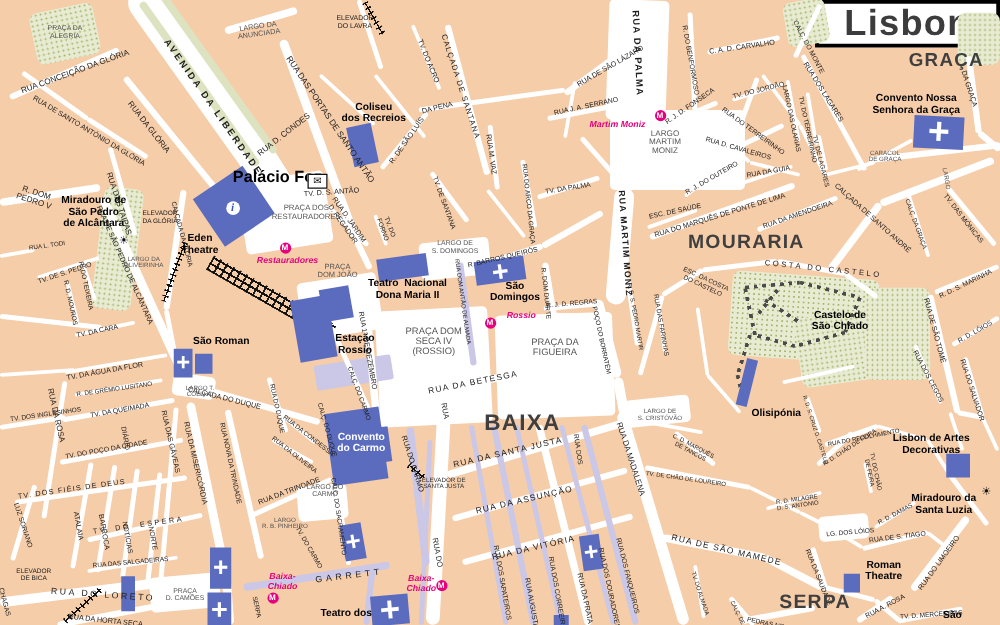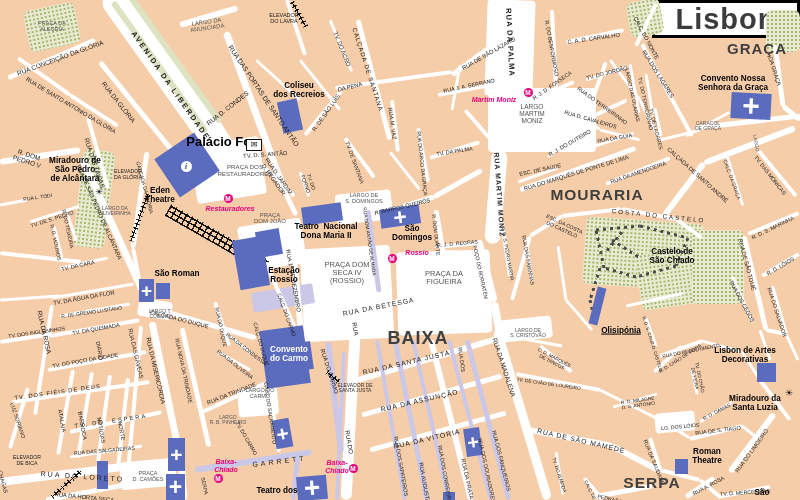--- a/index.html
+++ b/index.html
@@ -459,21 +459,21 @@
     <div class="lbl ctr" style="left: 412px; top: 234px; font-size: 8.2px; color: rgb(0, 0, 0); font-weight: bold; transform: translate(-50%, -50%) rotate(0deg);">São
 Domingos</div>
     <div class="lbl ctr" style="left: 284px; top: 276px; font-size: 8.2px; color: rgb(0, 0, 0); font-weight: bold; transform: translate(-50%, -50%) rotate(0deg);">Estação
 Rossio</div>
     <div class="lbl ctr" style="left: 289px; top: 355px; font-size: 8.2px; color: rgb(255, 255, 255); font-weight: bold; transform: translate(-50%, -50%) rotate(0deg);">Convento
 do Carmo</div>
     <div class="lbl ctr" style="left: 733px; top: 84px; font-size: 8.2px; color: rgb(0, 0, 0); font-weight: bold; transform: translate(-50%, -50%) rotate(0deg);">Convento Nossa
 Senhora da Graça</div>
     <div class="lbl ctr" style="left: 672px; top: 257px; font-size: 8.2px; color: rgb(0, 0, 0); font-weight: bold; transform: translate(-50%, -50%) rotate(0deg);">Castelo de
 São Chiado</div>
-    <div class="lbl ctr" style="left: 621px; top: 331px; font-size: 8.2px; color: rgb(0, 0, 0); font-weight: bold; transform: translate(-50%, -50%) rotate(0deg); text-decoration: underline;">Olisipónia</div>
+    <div class="lbl ctr" style="left: 621px; top: 331px; font-size: 8.2px; color: rgb(0, 0, 0); font-weight: bold; transform: translate(-50%, -50%) rotate(0deg);">Olisipónia</div>
     <div class="lbl ctr" style="left: 745px; top: 356px; font-size: 8.2px; color: rgb(0, 0, 0); font-weight: bold; transform: translate(-50%, -50%) rotate(0deg);">Lisbon de Artes
 Decorativas</div>
     <div class="lbl ctr" style="left: 755px; top: 404px; font-size: 8.2px; color: rgb(0, 0, 0); font-weight: bold; transform: translate(-50%, -50%) rotate(0deg);">Miradouro da
 Santa Luzia</div>
     <div class="lbl ctr" style="left: 707px; top: 457px; font-size: 8.2px; color: rgb(0, 0, 0); font-weight: bold; transform: translate(-50%, -50%) rotate(0deg);">Roman
 Theatre</div>
     <div class="lbl ctr" style="left: 277px; top: 491px; font-size: 8.2px; color: rgb(0, 0, 0); font-weight: bold; transform: translate(-50%, -50%) rotate(0deg);">Teatro dos</div>
     <div class="lbl ctr" style="left: 762px; top: 493px; font-size: 8.2px; color: rgb(0, 0, 0); font-weight: bold; transform: translate(-50%, -50%) rotate(0deg);">São</div>
     <div class="lbl ctr" style="left: 757px; top: 49px; font-size: 15px; color: rgb(63, 63, 63); font-weight: bold; letter-spacing: 1px; transform: translate(-50%, -50%) rotate(0deg);">GRAÇA</div>
     <div class="lbl ctr" style="left: 597px; top: 195px; font-size: 15.5px; color: rgb(63, 63, 63); font-weight: bold; letter-spacing: 1px; transform: translate(-50%, -50%) rotate(0deg);">MOURARIA</div>

